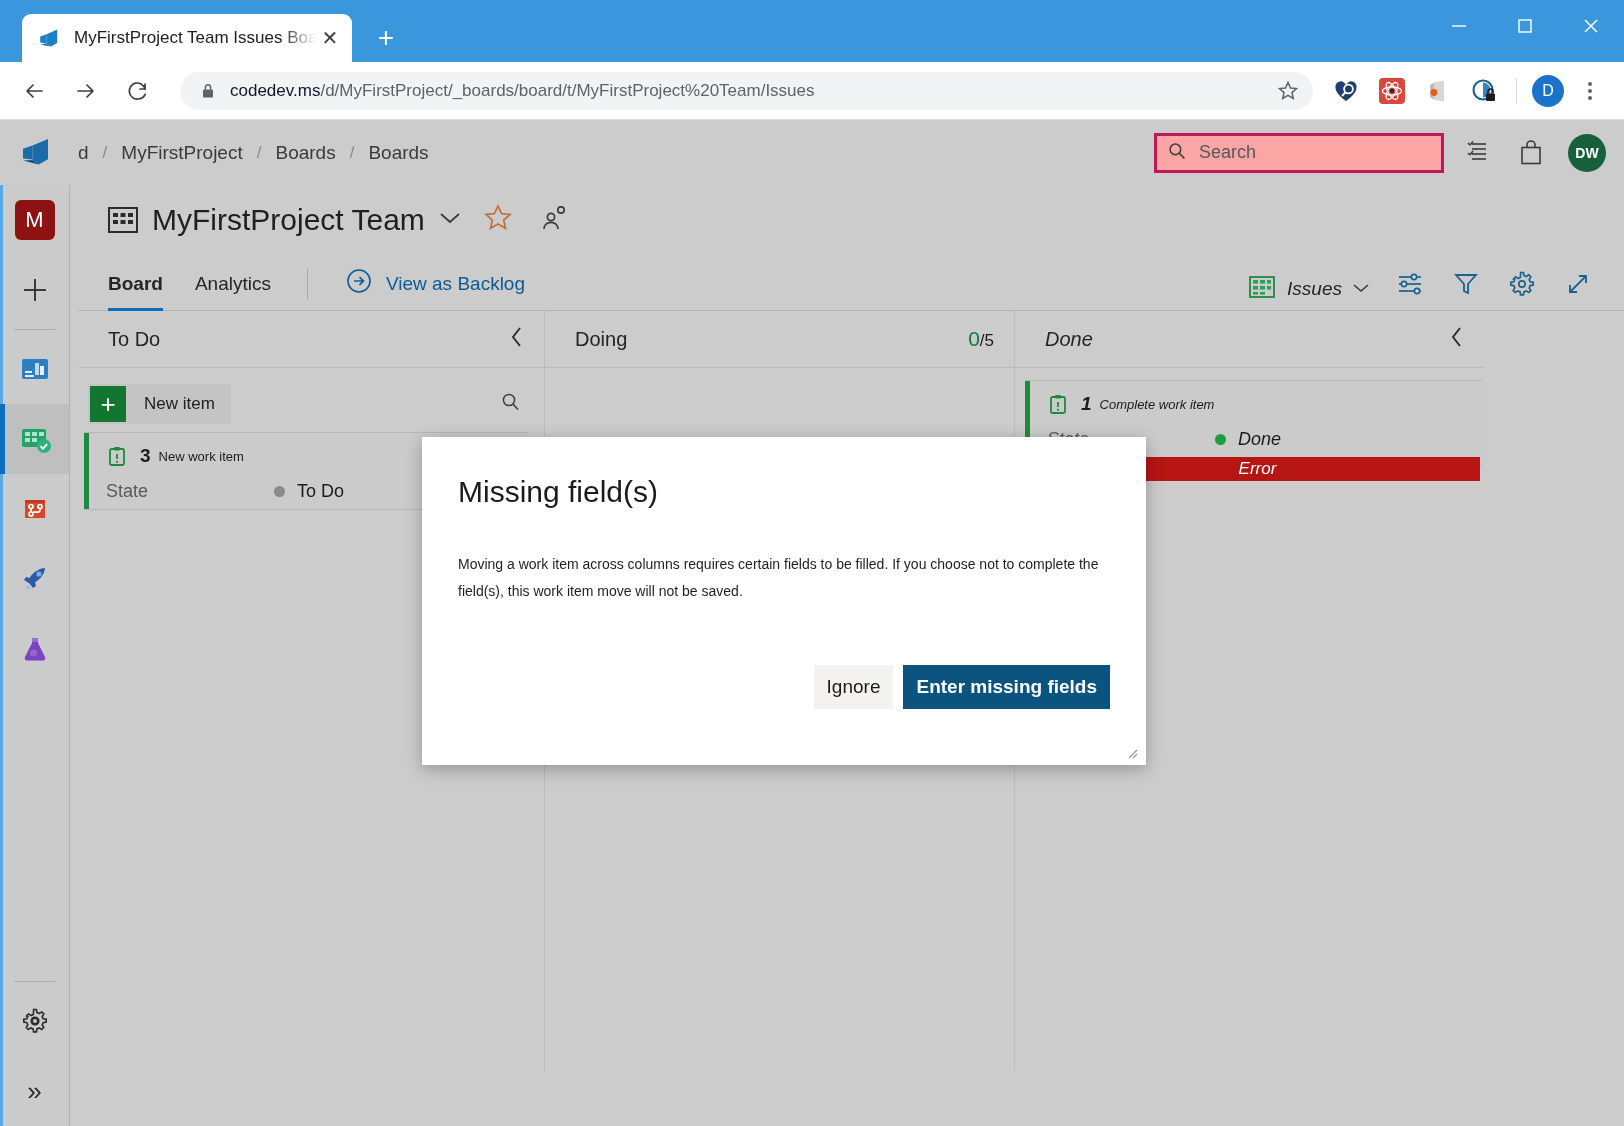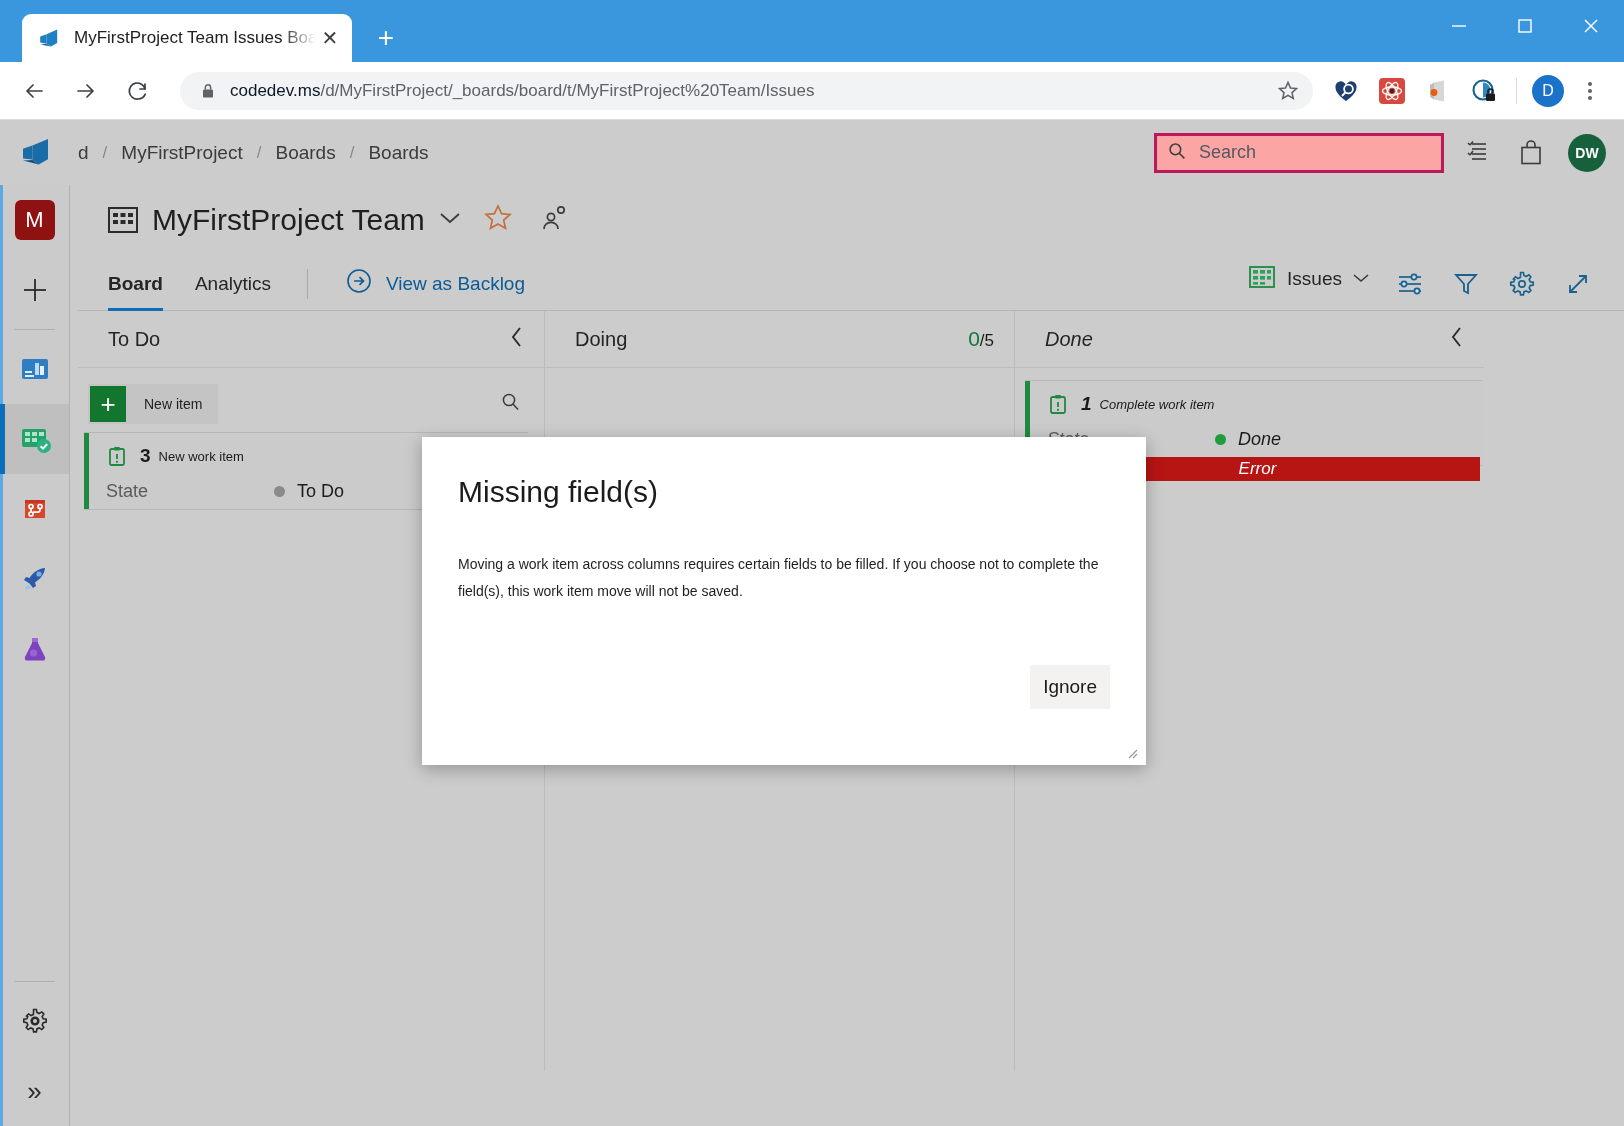--- a/index.html
+++ b/index.html
@@ -161,21 +161,21 @@
     height: 54px; display: flex; align-items: center;
   }
   .tab-item.active { font-weight: 700; }
   .tab-item.active::after {
     content: ""; position: absolute; left: 0; right: 0; bottom: 0; height: 3px;
     background: #0a6ebd;
   }
   .tabs-sep { width: 1px; height: 30px; background: #a8a8a8; margin: 0 24px 0 4px; }
   .backlog-link { display: flex; align-items: center; color: #0b5b96; font-size: 19px; }
   .backlog-link span { margin-left: 14px; }
-  .tabs-right { margin-left: auto; display: flex; align-items: flex-start; gap: 8px; }
+  .tabs-right { margin-left: auto; display: flex; align-items: flex-end; gap: 8px; font-style: italic; }
   .issues-pivot { display: flex; align-items: center; padding: 4px 8px; }
   .issues-pivot .lbl { font-size: 19px; color: #252525; margin: 0 10px 0 12px; }
   .tb-icon { width: 48px; height: 44px; display: flex; align-items: center; justify-content: center; }
 
   
   .columns { display: flex; padding: 0; height: 760px; }
   .col { position: relative; }
   .col-todo { width: 466px; }
   .col-doing { width: 470px; }
   .col-done { width: 470px; font-style: italic; }
@@ -193,21 +193,21 @@
 
   .newitem-row { display: flex; align-items: center; padding: 10px 0 0 10px; height: 62px; }
   .newitem-btn {
     display: flex; align-items: center; background: #c4c4c4; height: 40px; padding-right: 16px;
   }
   .plus-sq {
     width: 36px; height: 36px; background: #12762f; color: #fff;
     display: flex; align-items: center; justify-content: center;
     font-size: 26px; font-weight: 300; line-height: 1; margin: 2px;
   }
-  .newitem-lbl { font-size: 14px; color: #1f1f1f; margin-left: 16px; }
+  .newitem-lbl { font-size: 17px; color: #1f1f1f; margin-left: 16px; }
   .col-search { margin-left: auto; margin-right: 22px; }
 
   .card {
     margin: 2px 16px 0 6px; background: #cbcbcb; border-top: 1px solid #b7b7b7;
     border-bottom: 1px solid #b7b7b7; position: relative; height: 78px;
     padding: 12px 16px 0 22px;
   }
   .card::before {
     content: ""; position: absolute; left: 0; top: 0; bottom: 0; width: 5px;
     background: #1f8a3f;
@@ -694,20 +694,21 @@
 
       </div>
     </div>
   </div>
 
   <div class="dialog">
     <div class="dlg-title">Missing field(s)</div>
     <div class="dlg-body">Moving a work item across columns requires certain fields to be filled. If you choose not to complete the field(s), this work item move will not be saved.</div>
     <div class="dlg-actions">
       <button class="btn btn-secondary">Ignore</button>
+      <button class="btn btn-primary">Enter missing fields</button>
     </div>
     <div class="dlg-resize">
       <svg width="14" height="14" viewBox="0 0 14 14" stroke="#9a9a9a" stroke-width="1.2">
         <line x1="13" y1="5" x2="5" y2="13"></line>
           <line x1="13" y1="9" x2="9" y2="13"></line>
       </svg>
     </div>
   </div>
 
 </div>

